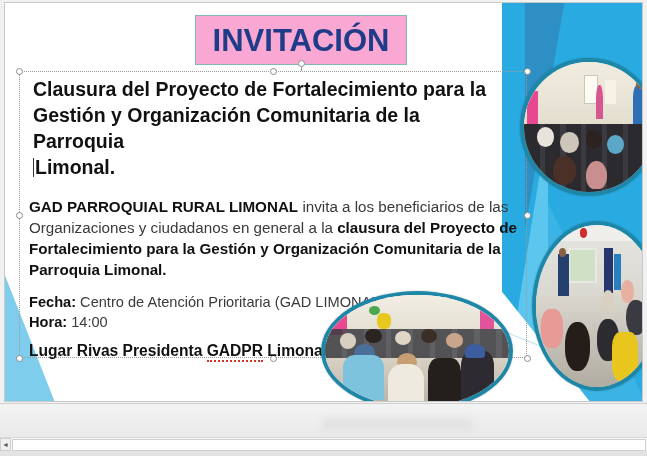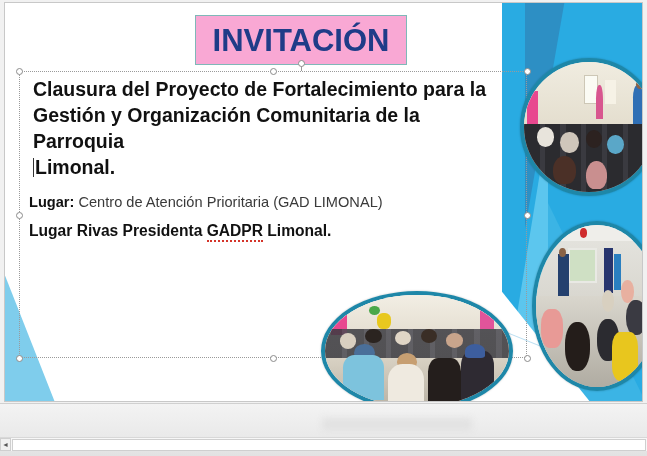--- a/index.html
+++ b/index.html
@@ -340,23 +340,27 @@
     </div>
 
     <div class="tb-content">
 
       <div class="headline">
         <span>Clausura del Proyecto de Fortalecimiento para la</span><br>
         <span>Gestión y Organización Comunitaria de la Parroquia</span><br>
         <span class="caret"></span><span>Limonal.</span>
       </div>
 
+      <div class="body-para">
+        <b>GAD PARROQUIAL RURAL LIMONAL</b><span> invita a los beneficiarios de las Organizaciones y ciudadanos en general a la </span><b>clausura del Proyecto de Fortalecimiento para la Gestión y Organización Comunitaria de la Parroquia Limonal.</b>
+      </div>
 
       <div class="details">
-        <div><b>Lugar:</b><span> Centro de Atención Prioritaria (GAD LIMONAL)</span></div>
+        <div><b>Fecha:</b><span> Centro de Atención Prioritaria (GAD LIMONAL)</span></div>
+        <div><b>Hora:</b><span> 14:00</span></div>
       </div>
 
       <div class="signature">
         <span>Lugar Rivas Presidenta </span><span class="spell-underline">GADPR</span><span> Limonal.</span>
       </div>
 
     </div>
 
     <div class="photo photo-1">
       <div class="photo-inner">

